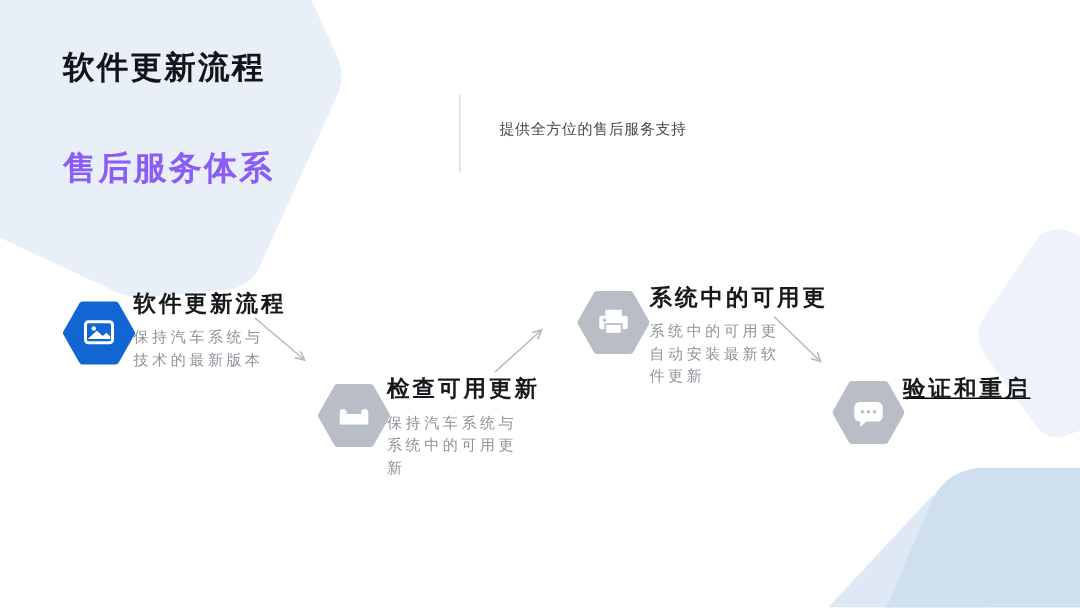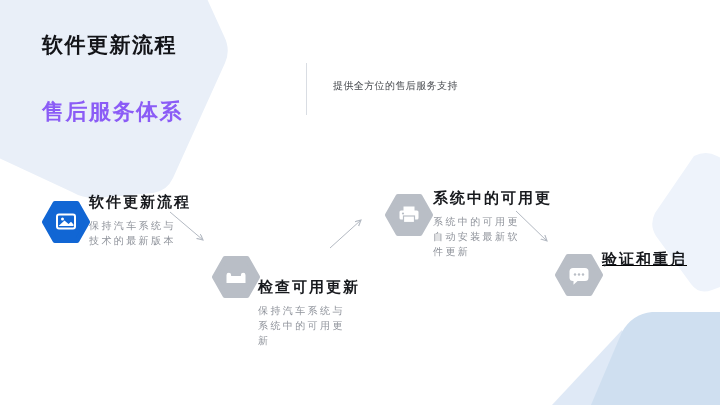--- a/index.html
+++ b/index.html
@@ -87,21 +87,21 @@
     </div>
   </div>
 
   <div class="step">
     <span class="hex" style="left: 212px; top: 255px; color: rgb(185, 190, 198);">
       <svg viewBox="0 0 48 44">
         <polygon points="13,3.5 35,3.5 45.5,22 35,40.5 13,40.5 2.5,22" fill="currentColor" stroke="currentColor" stroke-width="5" stroke-linejoin="round"></polygon>
         <path d="M14.5 28 v-8 a2.3 2.3 0 0 1 4.6 0 v1 h9.8 v-1 a2.3 2.3 0 0 1 4.6 0 v8 z" fill="#ffffff"></path>
       </svg>
     </span>
-    <div class="step-texts" style="left:258px;top:250px;margin-top:28px;">
+    <div class="step-texts" style="left:258px;top:250px;">
       <div class="step-title">检查可用更新</div>
       <div class="step-desc">保持汽车系统与
 系统中的可用更
 新</div>
     </div>
   </div>
 
   <div class="step">
     <span class="hex" style="left: 385px; top: 193px; color: rgb(185, 190, 198);">
       <svg viewBox="0 0 48 44">

